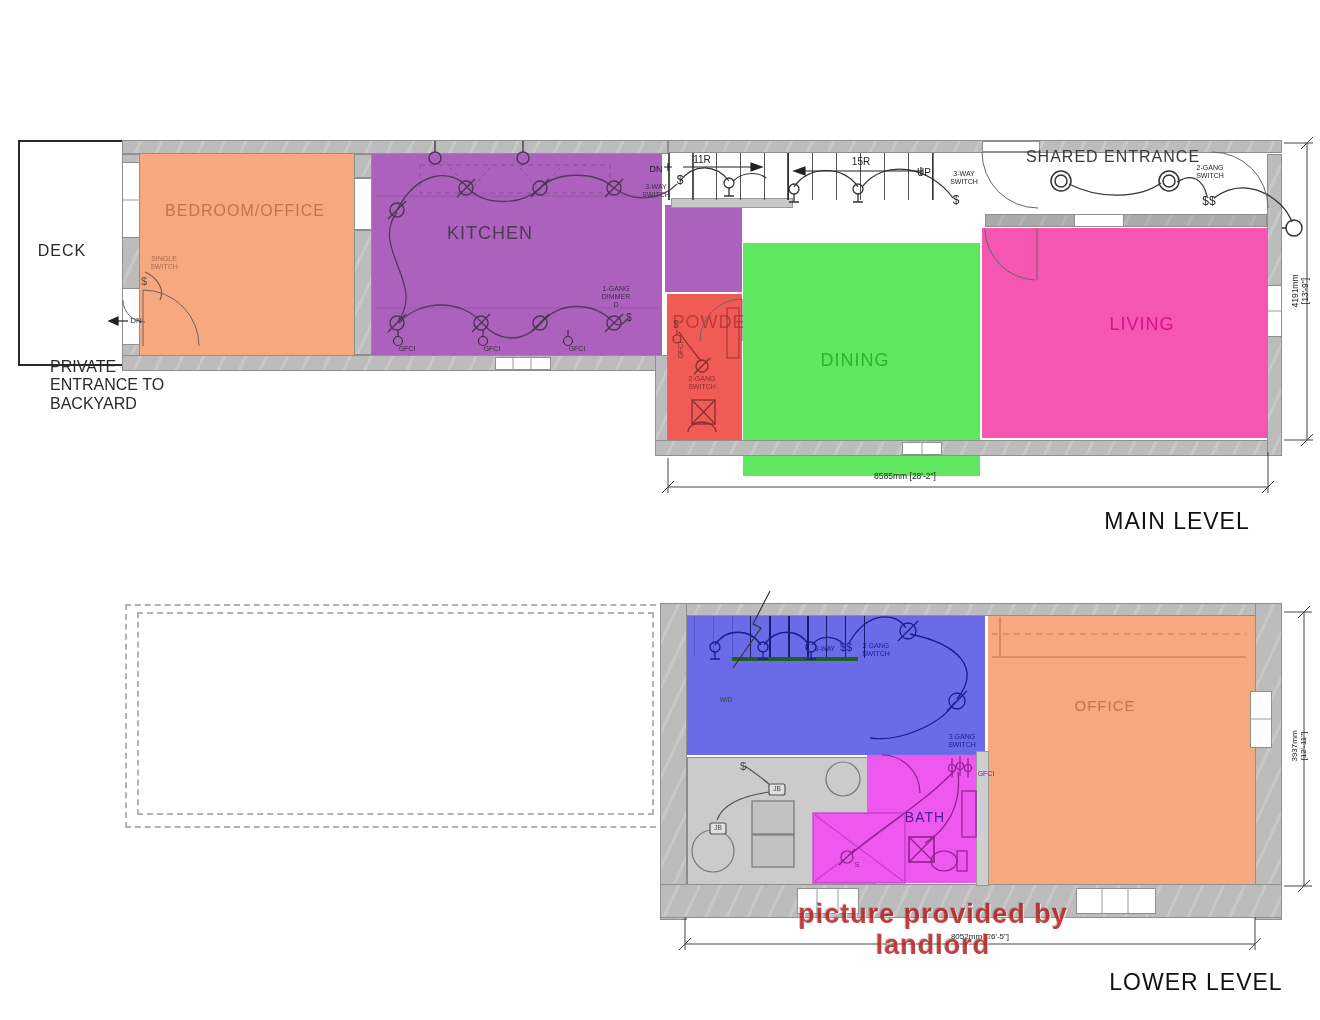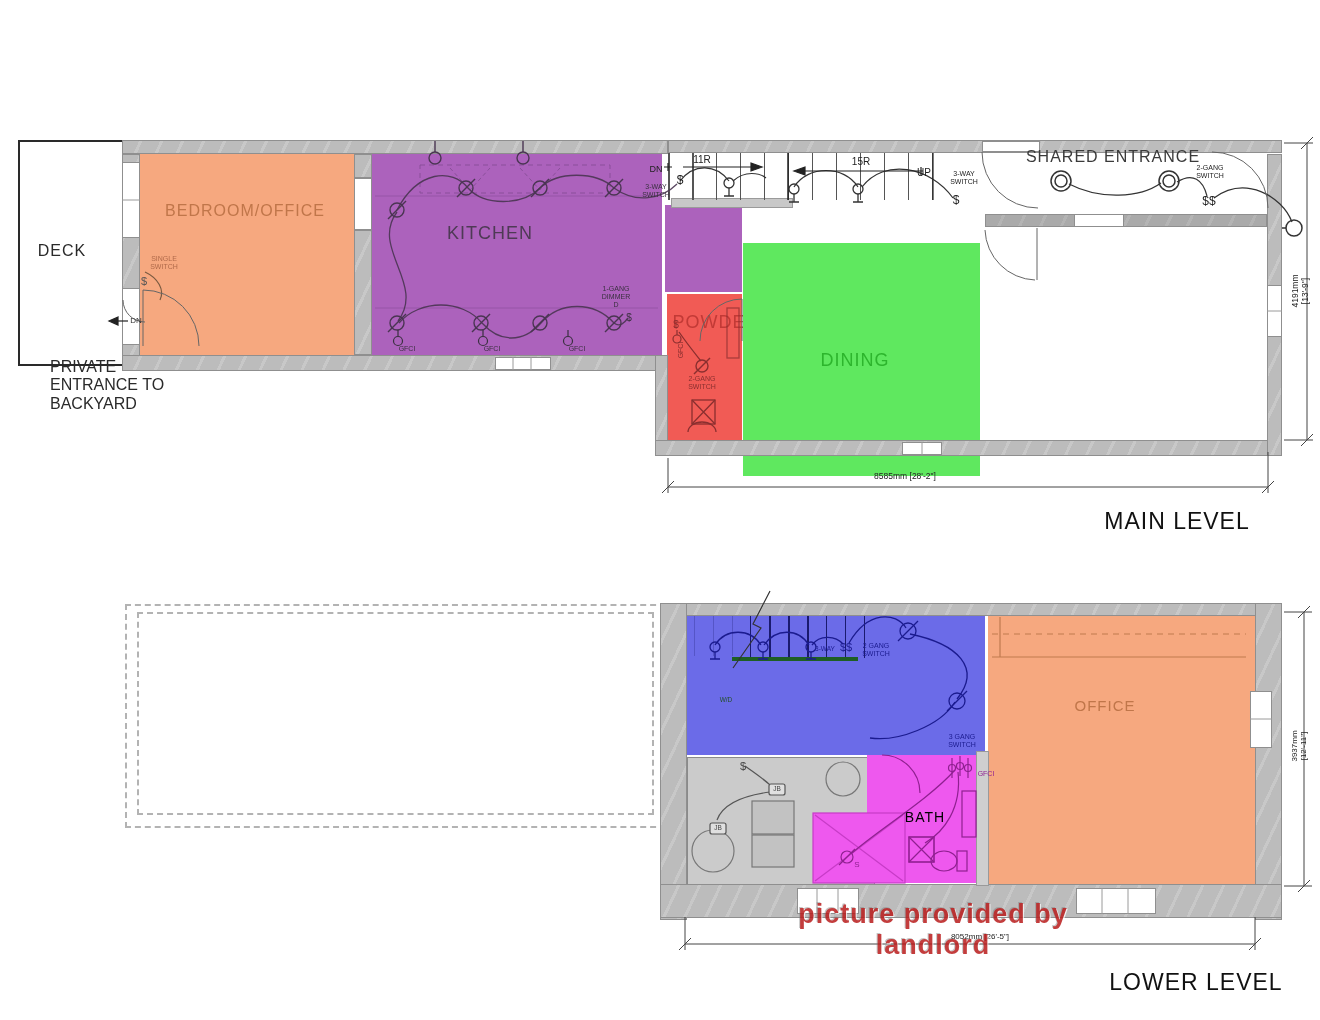--- a/index.html
+++ b/index.html
@@ -50,20 +50,23 @@
   <div class="room" style="left: 665px; top: 205px; width: 77px; height: 87px; background-color: rgb(172, 98, 188);"></div>
 
   <div class="room" style="left: 667px; top: 294px; width: 75px; height: 146px; background-color: rgb(241, 91, 85);">
     <span class="rlabel" style="left: 49px; top: 28px; font-size: 18px; color: rgb(194, 58, 54);">POWDER</span>
   </div>
 
   <div class="room" style="left: 743px; top: 207px; width: 237px; height: 233px; background-color: rgb(95, 232, 95); margin-top: 36px;">
     <span class="rlabel" style="left: 112px; top: 117px; font-size: 18px; color: rgb(45, 181, 45);">DINING</span>
   </div>
 
+  <div class="room" style="left: 982px; top: 228px; width: 285px; height: 210px; background-color: rgb(246, 85, 178);">
+    <span class="rlabel" style="left: 160px; top: 96px; font-size: 18px; color: rgb(214, 18, 140);">LIVING</span>
+  </div>
 
   <div class="freelabel" style="left:1113px;top:157px;font-size:16px;color:#3a3a3a;letter-spacing:1px;">SHARED ENTRANCE</div>
 
   <div class="treads main" style="left:668px;top:153px;width:267px;height:47px;"></div>
   <div class="landing" style="left:672px;top:199px;width:120px;height:8px;"></div>
 
   <div class="wall" style="left:122px;top:140px;width:546px;height:14px;"></div>
   <div class="wall" style="left:668px;top:140px;width:614px;height:13px;"></div>
   <div class="gap" style="left:982px;top:141px;width:58px;height:11px;"></div>
   <div class="wall" style="left:122px;top:154px;width:18px;height:216px;"></div>
@@ -84,21 +87,21 @@
 
   <div class="room" style="left: 687px; top: 610px; width: 298px; height: 145px; background-color: rgb(107, 107, 232);"></div>
 
 
   <div class="room" style="left: 687px; top: 757px; width: 186px; height: 140px; border: 1px solid rgb(138, 138, 138); background-color: rgb(203, 203, 203);">
     <span class="rlabel" style="left: 84px; top: 60px; font-size: 12px; color: rgb(102, 102, 102);">MECH</span>
   </div>
 
   <div class="room" style="left: 813px; top: 813px; width: 92px; height: 70px; background-color: rgb(238, 88, 238);"></div>
   <div class="room" style="left: 867px; top: 755px; width: 110px; height: 128px; background-color: rgb(238, 88, 238);">
-    <span class="rlabel" style="left: 58px; top: 62px; font-size: 14px; color: #000000;">BATH</span>
+    <span class="rlabel" style="left: 58px; top: 62px; font-size: 14px; color: #4c1d95;">BATH</span>
   </div>
 
   <div class="room" style="left: 988px; top: 612px; width: 270px; height: 273px; background-color: rgb(246, 168, 127);">
     <span class="rlabel" style="left: 117px; top: 93px; font-size: 15px; color: rgb(192, 118, 74);">OFFICE</span>
   </div>
 
   <div class="treads lowerdash" style="left:694px;top:611px;width:54px;height:45px;"></div>
   <div class="treads lower" style="left:750px;top:611px;width:122px;height:47px;"></div>
   <div class="greenbar" style="left:732px;top:657px;width:126px;height:4px;"></div>
 

